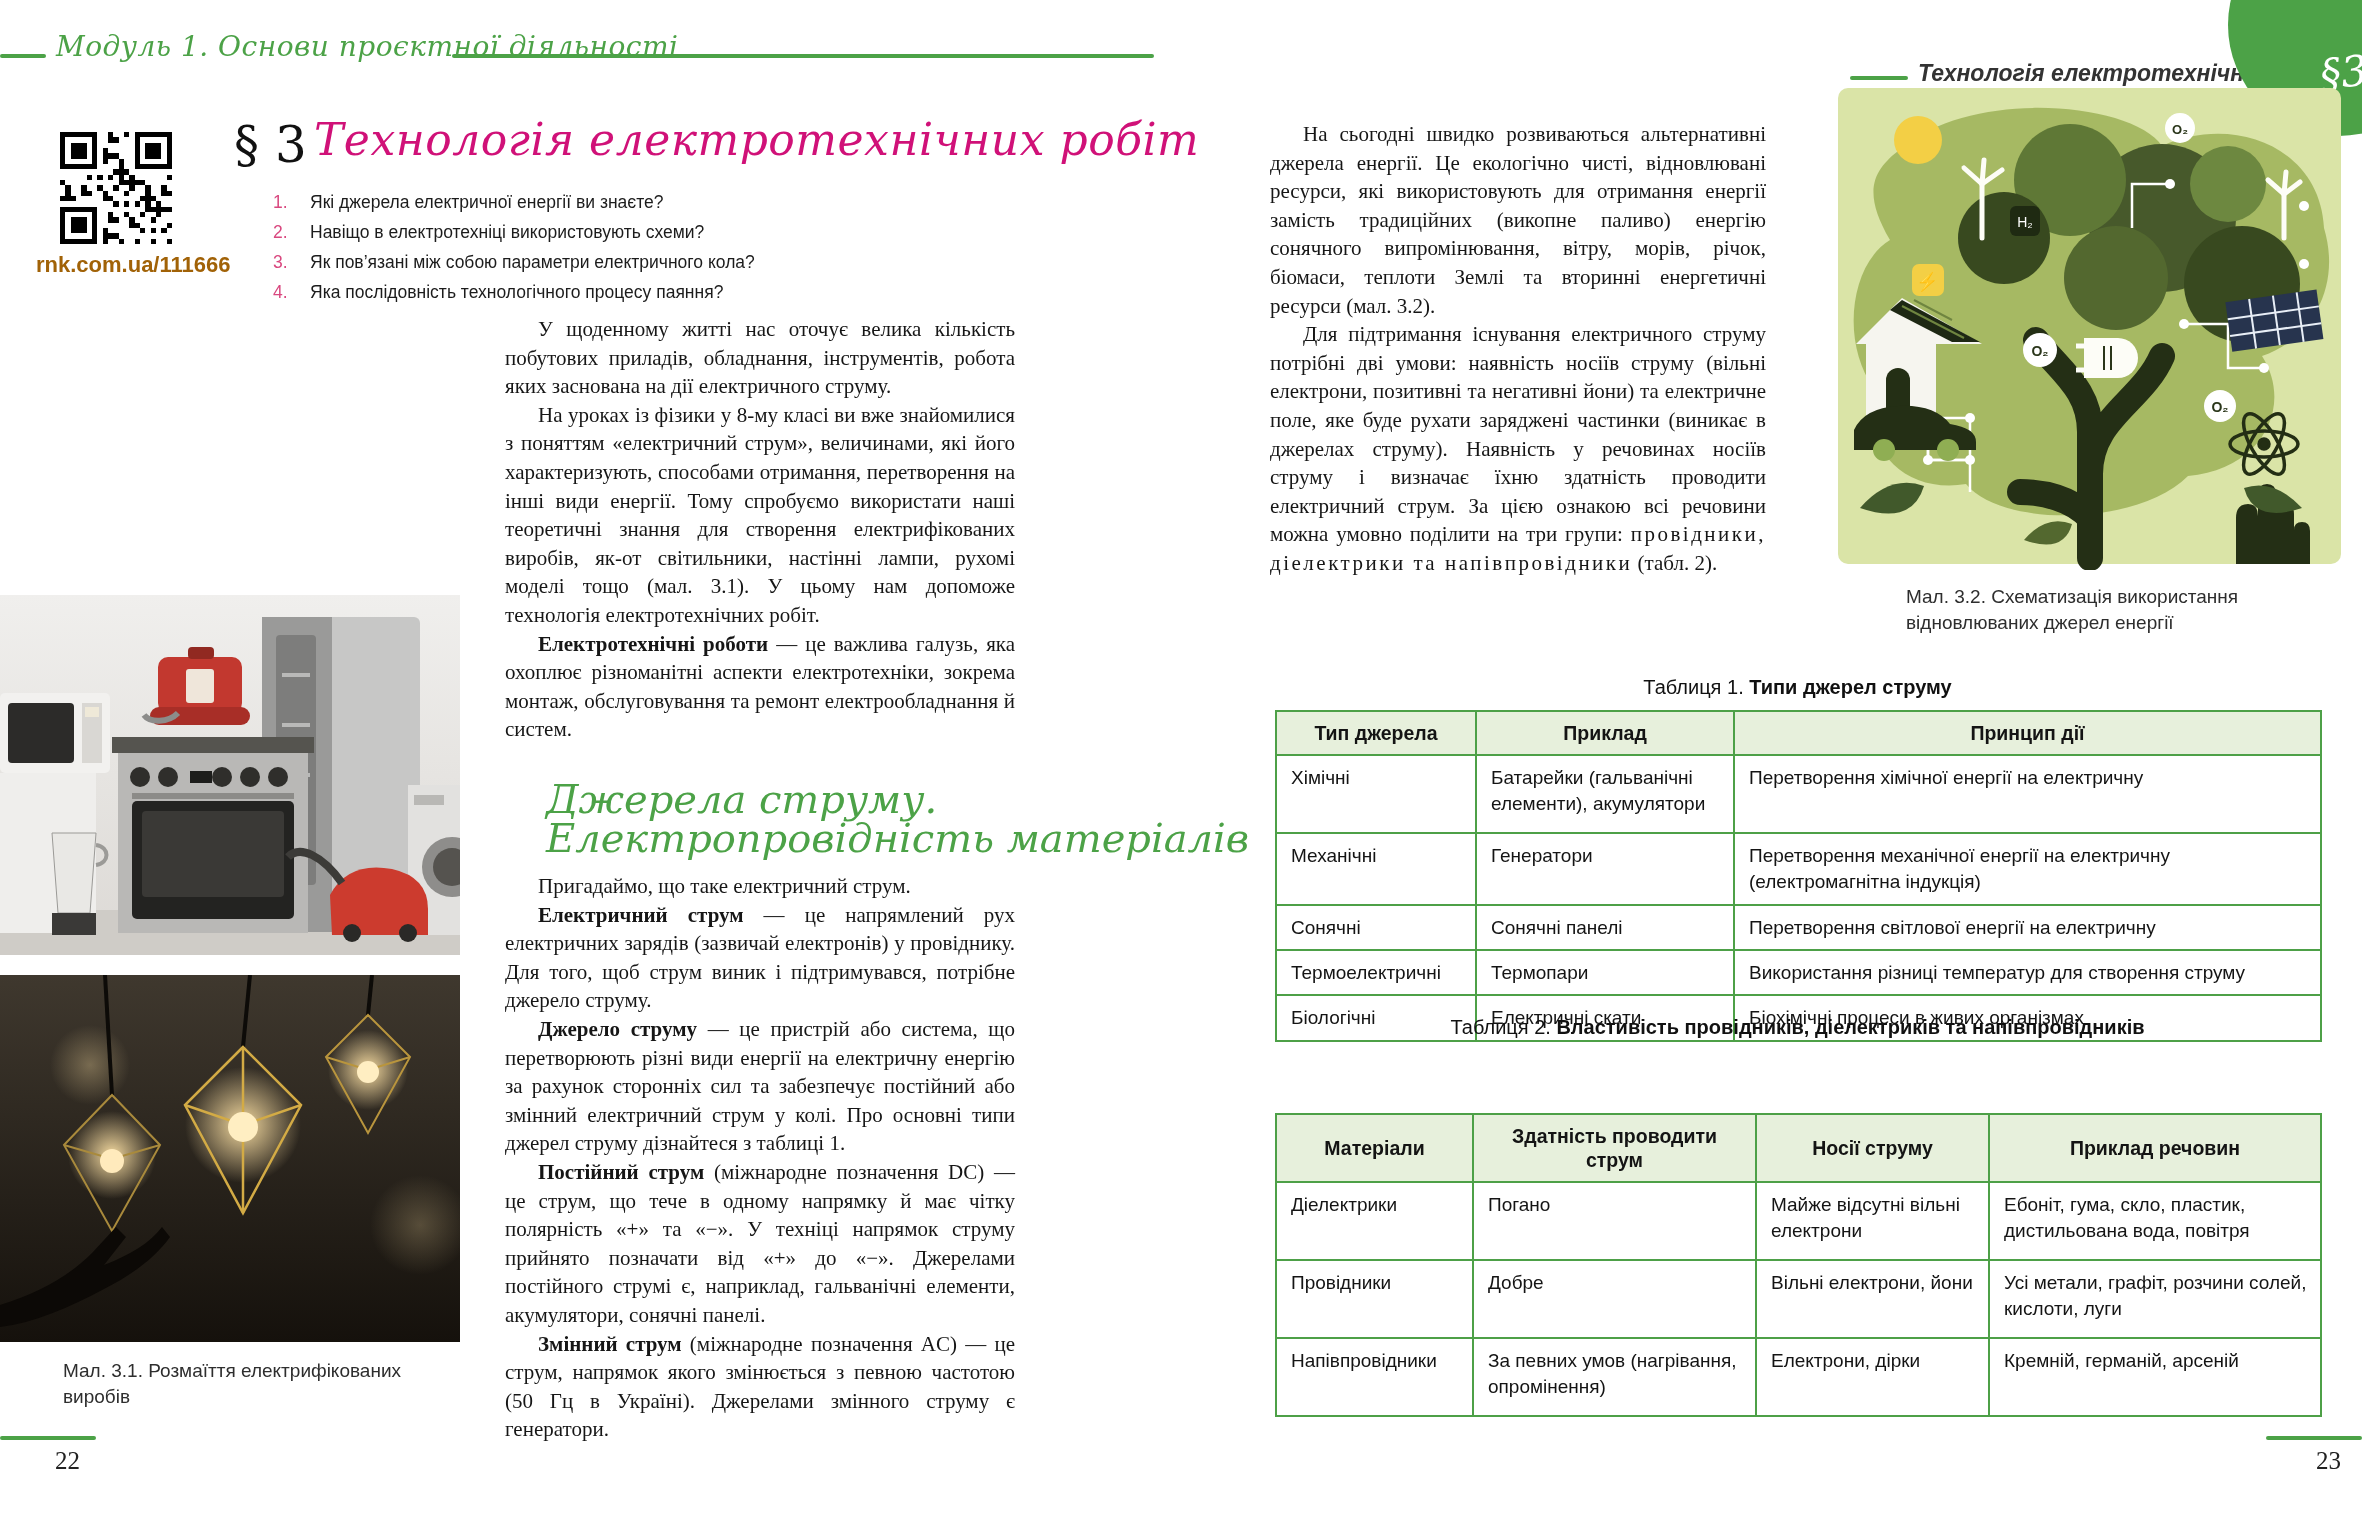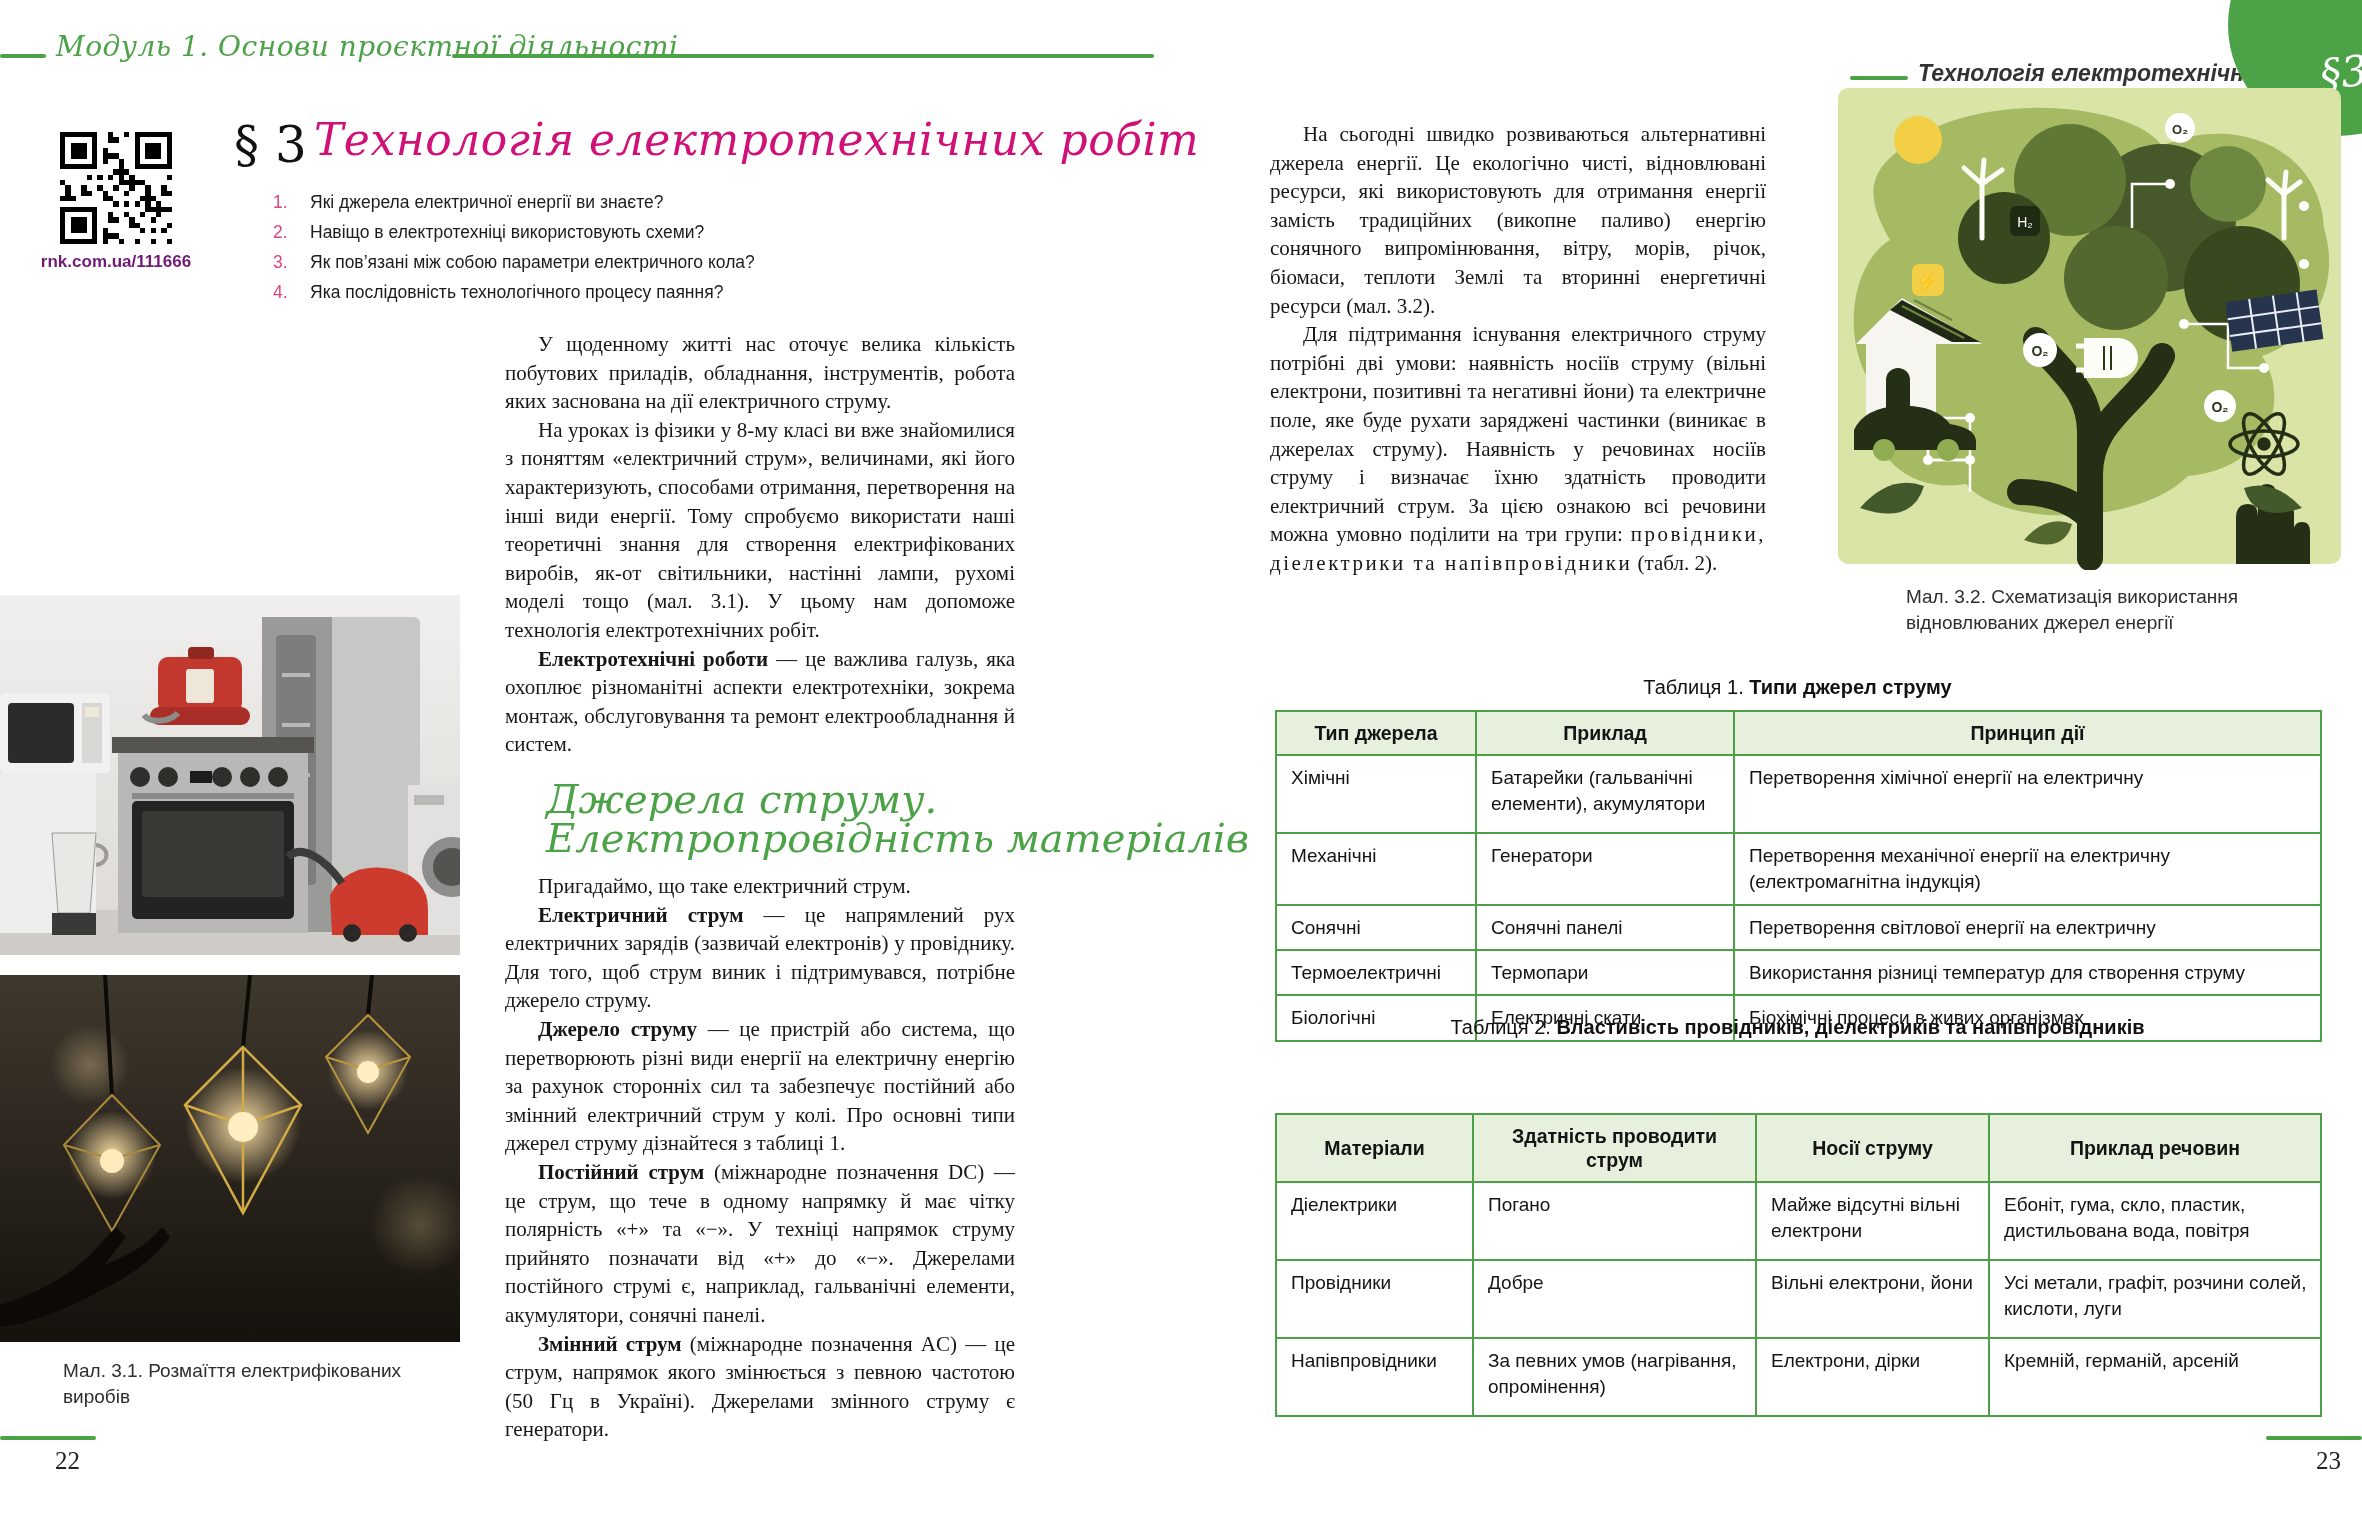--- a/index.html
+++ b/index.html
@@ -22,35 +22,35 @@
   .badge-circle{
     left:2228px;top:-86px;width:222px;height:222px;border-radius:50%;background:#4CA247;
   }
   .badge-text{
     left:2320px;top:48px;font-family:"DejaVu Serif",serif;font-style:italic;
     font-size:42px;color:#fff;transform:rotate(-6deg);
   }
 
   
   .qr-wrap{left:60px;top:132px;width:112px;height:112px;}
-  .qr-label{left:36px;top:252px;width:160px;text-align:center;font-family:"Liberation Sans",sans-serif;
-    font-weight:bold;font-size:17px;color:#701a75;}
+  .qr-label{left:36px;top:252px;width:160px;text-align:right;font-family:"Liberation Sans",sans-serif;
+    font-weight:bold;font-size:22px;color:#a16207;}
   .section-mark{left:234px;top:116px;font-family:"DejaVu Serif",serif;font-size:50px;color:#111;}
   .section-title{left:314px;top:114px;font-family:"DejaVu Serif",serif;font-style:italic;
     font-size:44px;color:#D01178;white-space:nowrap;letter-spacing:.5px;}
   .question-list{left:273px;top:192px;width:760px;}
   .q-row{display:flex;margin-bottom:9px;font-family:"Liberation Sans",sans-serif;font-size:17.5px;color:#1c1c1c;}
   .q-num{width:37px;color:#D9487F;flex:0 0 37px;}
 
   
   .bodycol{width:510px;font-size:21px;line-height:28.6px;text-align:justify;}
   .bodycol p{margin:0;text-indent:33px;}
   .bodycol b{font-weight:bold;}
   .spaced{letter-spacing:2.5px;}
-  .col-left-1{left:505px;top:330px;}
+  .col-left-1{left:505px;top:315px;}
   .col-left-2{left:505px;top:872px;}
   .col-right{left:1270px;top:120px;width:496px;}
   .subheading{left:546px;top:780px;font-family:"DejaVu Serif",serif;font-style:italic;
     font-size:40px;line-height:39px;color:#4CA247;}
 
   
   .photo1{left:0;top:595px;width:460px;height:360px;}
   .photo2{left:0;top:975px;width:460px;height:367px;}
   .figcap{font-family:"Liberation Sans",sans-serif;font-size:19px;line-height:26px;color:#2e2e2e;}
   .cap31{left:63px;top:1358px;width:340px;}

